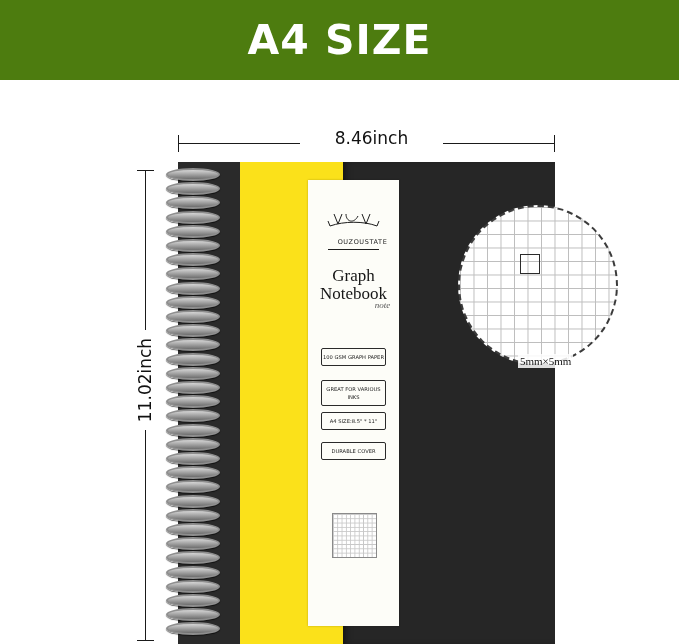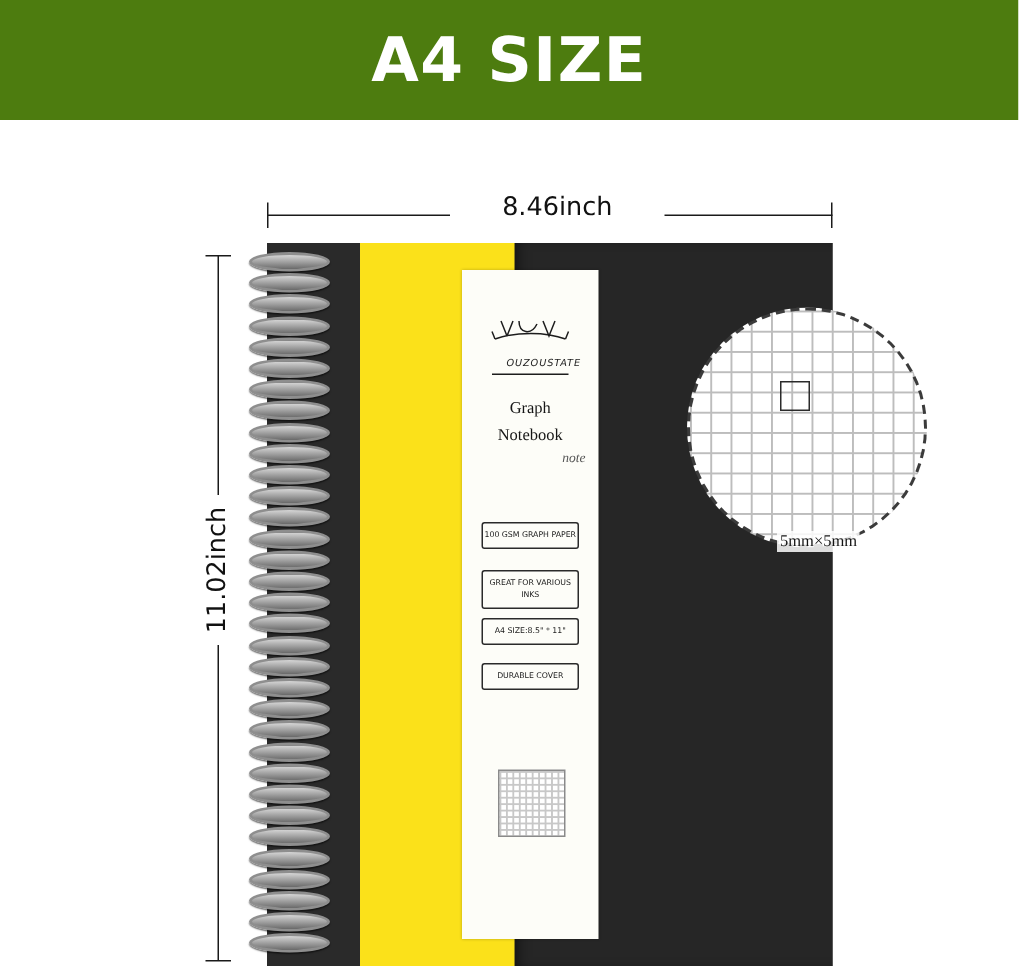--- a/index.html
+++ b/index.html
@@ -158,37 +158,36 @@
   }
   .brand-name {
     position: absolute;
     left: 0; top: 58px;
     width: 109px;
     text-align: center;
     font-size: 6.5px;
     letter-spacing: 0.6px;
     color: #1d1d1d;
     font-family: "DejaVu Sans", sans-serif;
-    font-style: italic;
   }
   .brand-rule {
     position: absolute;
     left: 20px; top: 69px;
     width: 51px; height: 1px;
     background: #1d1d1d;
   }
 
   .title-graph, .title-notebook {
     position: absolute;
     left: 0;
     width: 91px;
     text-align: center;
     color: #161616;
     font-family: "Liberation Serif", serif;
-    font-size: 11px;
+    font-size: 17px;
   }
   .title-graph { top: 86px; }
   .title-notebook { top: 104px; }
   .title-script {
     position: absolute;
     left: 0; top: 120px;
     width: 91px;
     text-align: center;
     color: #555;
     font-family: "Liberation Serif", serif;

